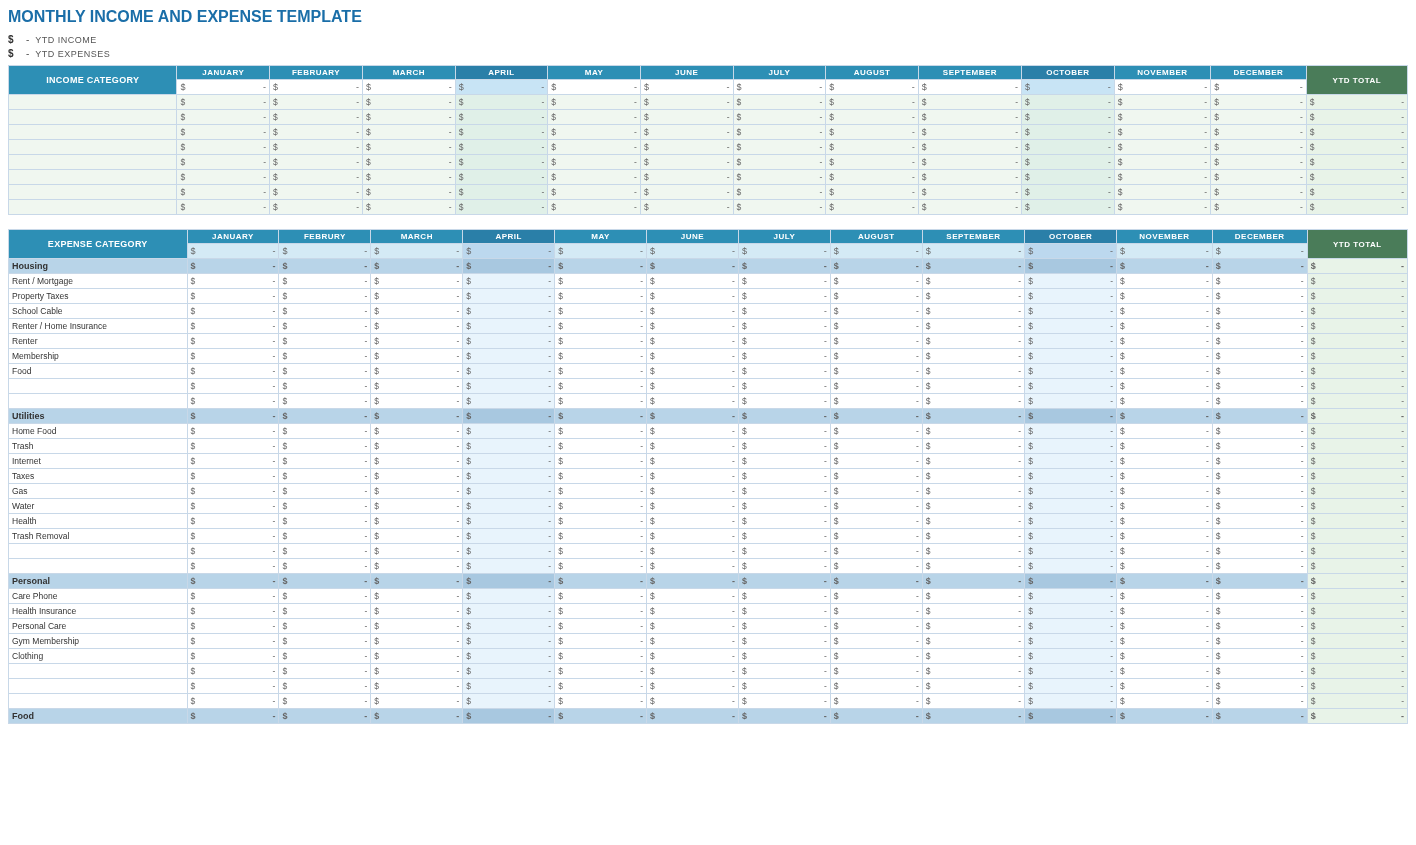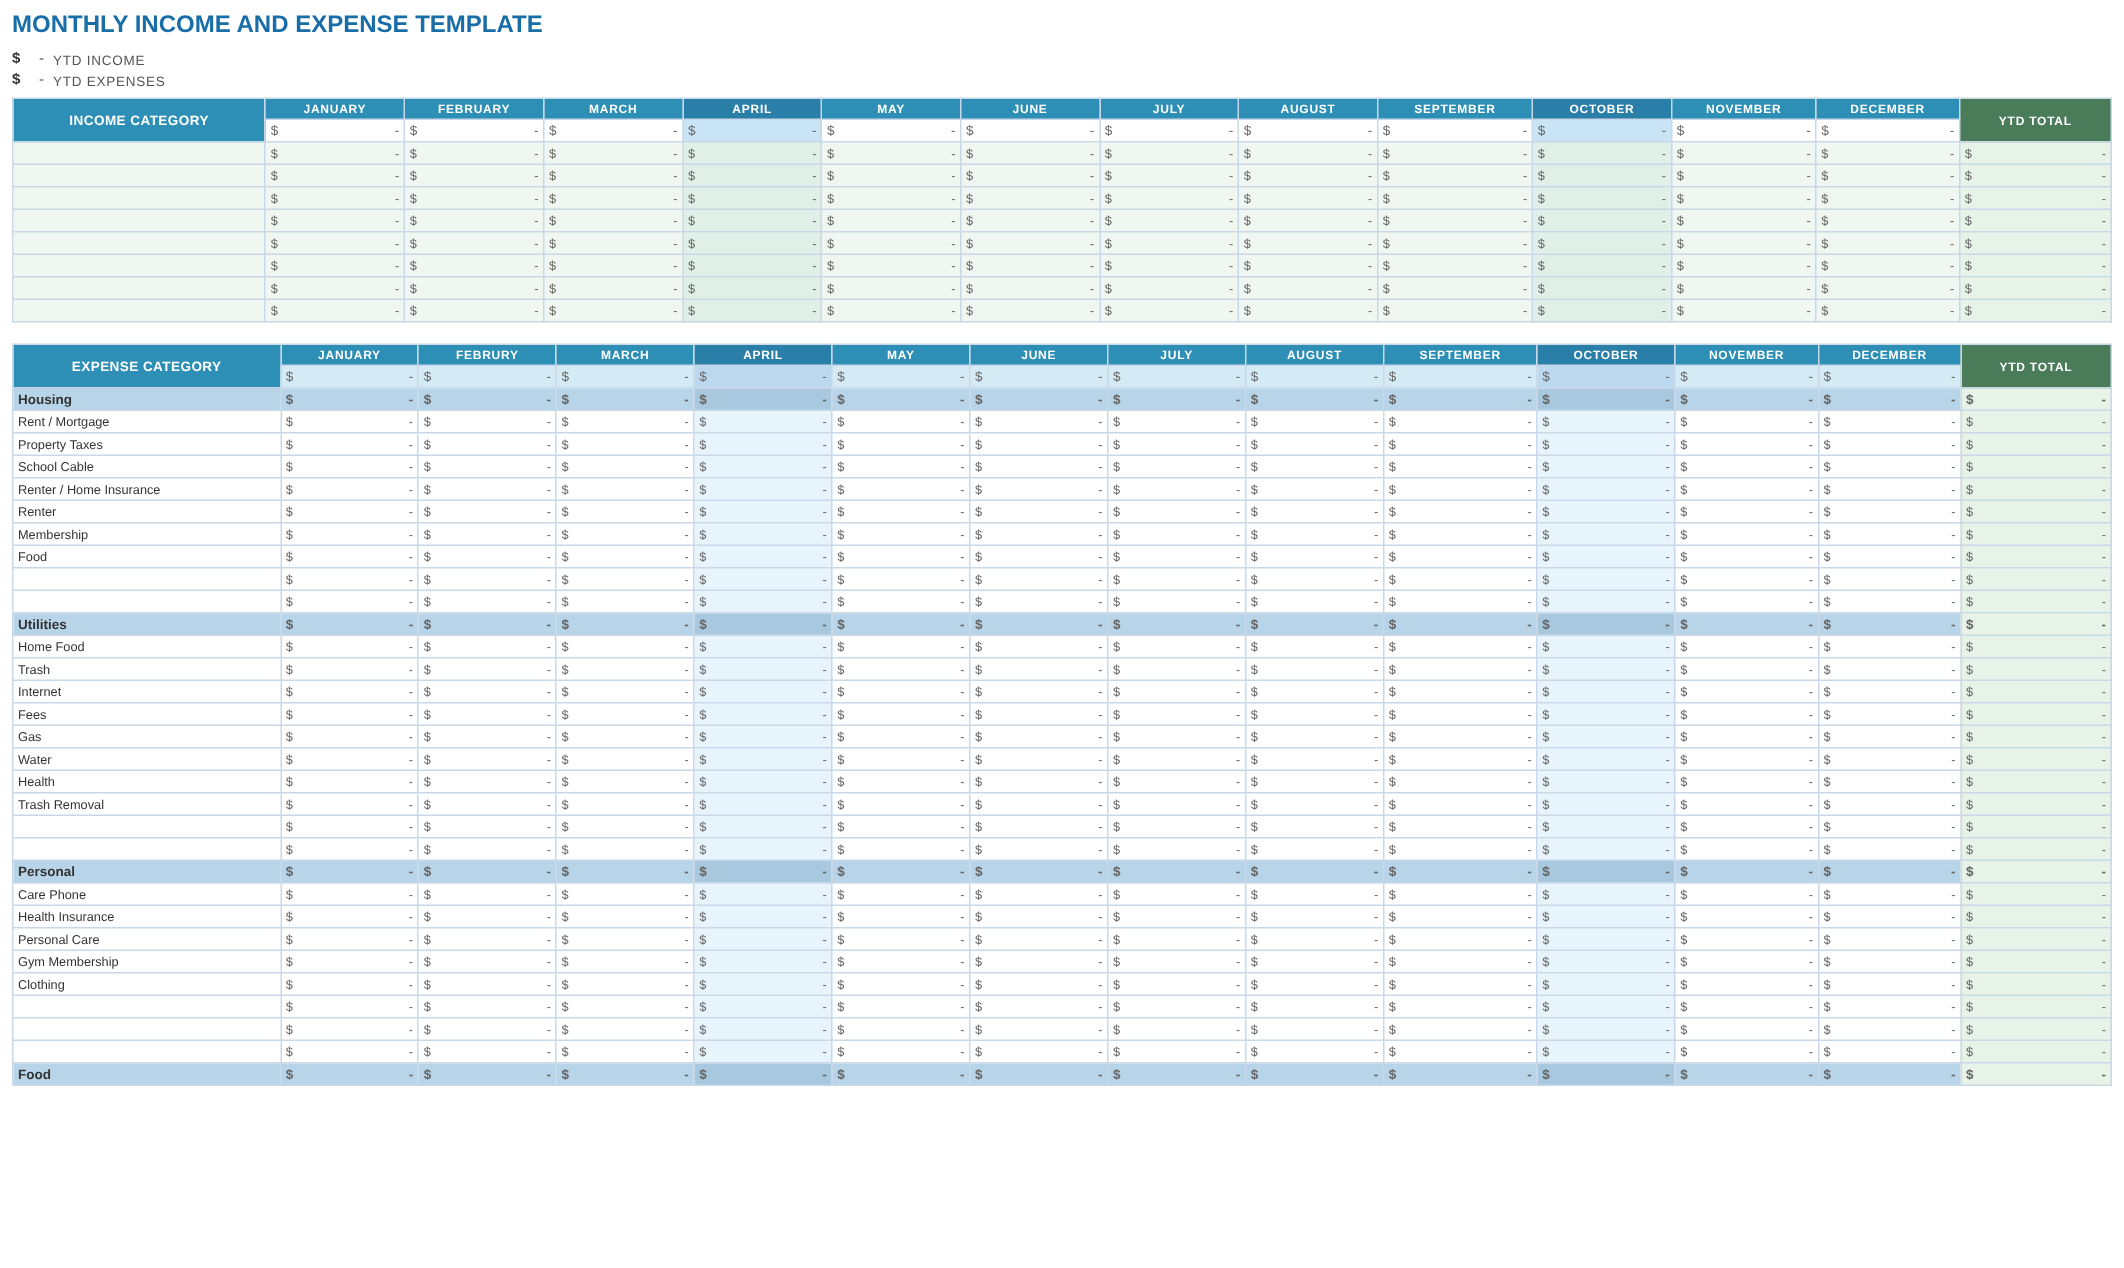--- a/index.html
+++ b/index.html
@@ -2107,21 +2107,21 @@
           </div>
         </td>
         <td class="td-ytd">
           <div class="cell-content">
             <span class="ds">$</span>
             <span class="dv">-</span>
           </div>
         </td>
       </tr>
       <tr class="tr-data">
-        <td class="cat-cell">Fees</td>
+        <td class="cat-cell">Taxes</td>
         <td style="background: rgb(255, 255, 255); text-align: right;">
           <div class="cell-content">
             <span class="ds">$</span>
             <span class="dv">-</span>
           </div>
         </td>
         <td style="background: rgb(255, 255, 255); text-align: right;">
           <div class="cell-content">
             <span class="ds">$</span>
             <span class="dv">-</span>

